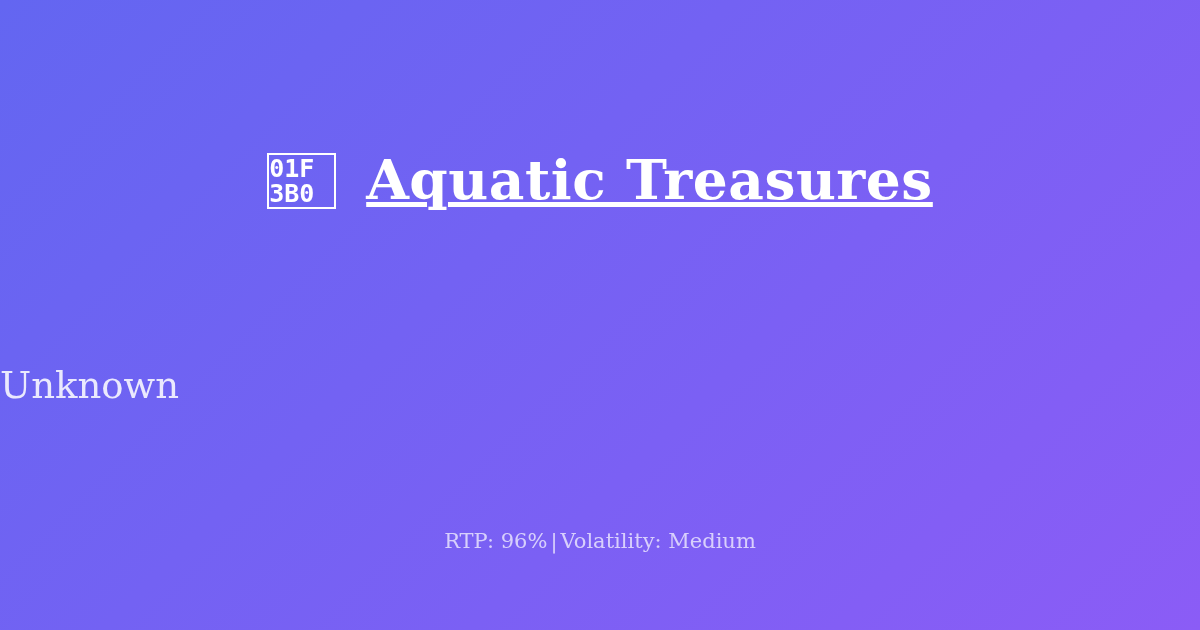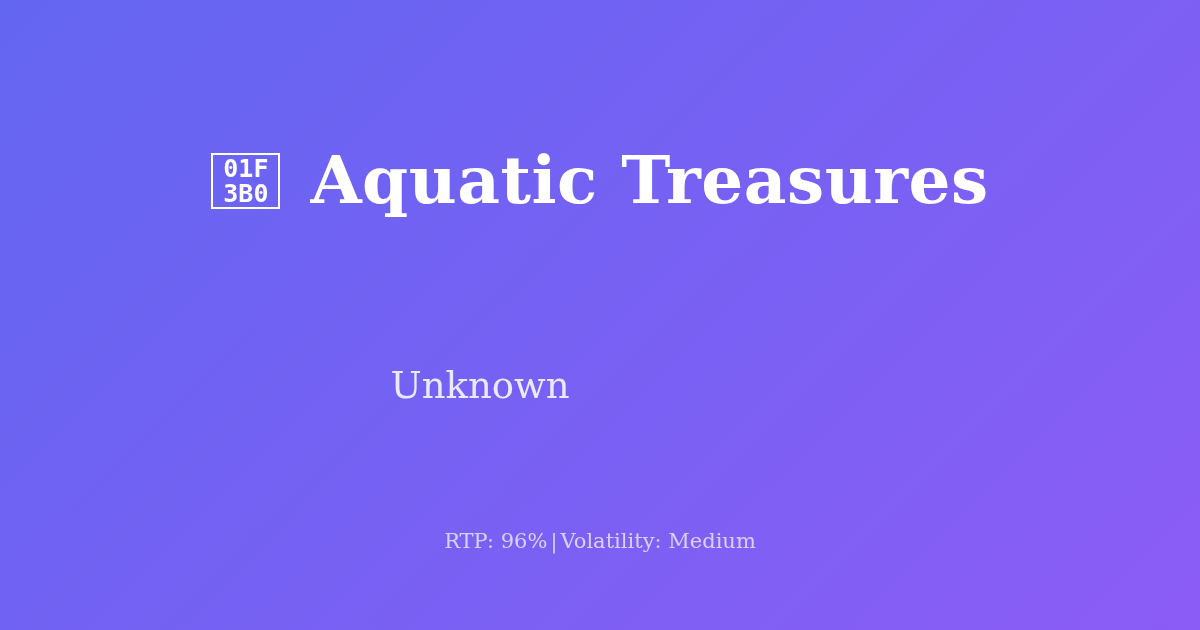--- a/index.html
+++ b/index.html
@@ -40,21 +40,20 @@
     flex-direction: row;
     align-items: center;
     justify-content: center;
     gap: 30px;
   }
 
   
   .tofu-icon {
     display: inline-flex;
     flex-direction: column;
-    align-items: center;
     justify-content: center;
     box-sizing: border-box;
     width: 69px;
     height: 56px;
     border: 2px solid #ffffff;
     margin-top: 2px;
     flex: 0 0 auto;
     line-height: 1;
   }
 
@@ -64,35 +63,36 @@
     font-weight: 700;
     line-height: 25px;
     letter-spacing: 0px;
     color: #ffffff;
     white-space: pre;
   }
 
   .game-title {
     font-family: "DejaVu Serif", "Liberation Serif", serif;
     font-weight: 700;
-    font-size: 66px;
+    font-size: 55px;
     line-height: 90px;
     color: #ffffff;
     white-space: nowrap;
     letter-spacing: 0.5px;
     margin: 0;
+    text-decoration: underline;
   }
 
   
   .provider {
     position: absolute;
     top: 360px;
     left: 0;
     width: 960px;
-    text-align: center;
+    text-align: left;
     font-family: "DejaVu Serif", "Liberation Serif", serif;
     font-weight: 400;
     font-size: 37px;
     line-height: 52px;
     color: rgba(255, 255, 255, 0.86);
     white-space: nowrap;
     margin: 0;
   }
 
   

